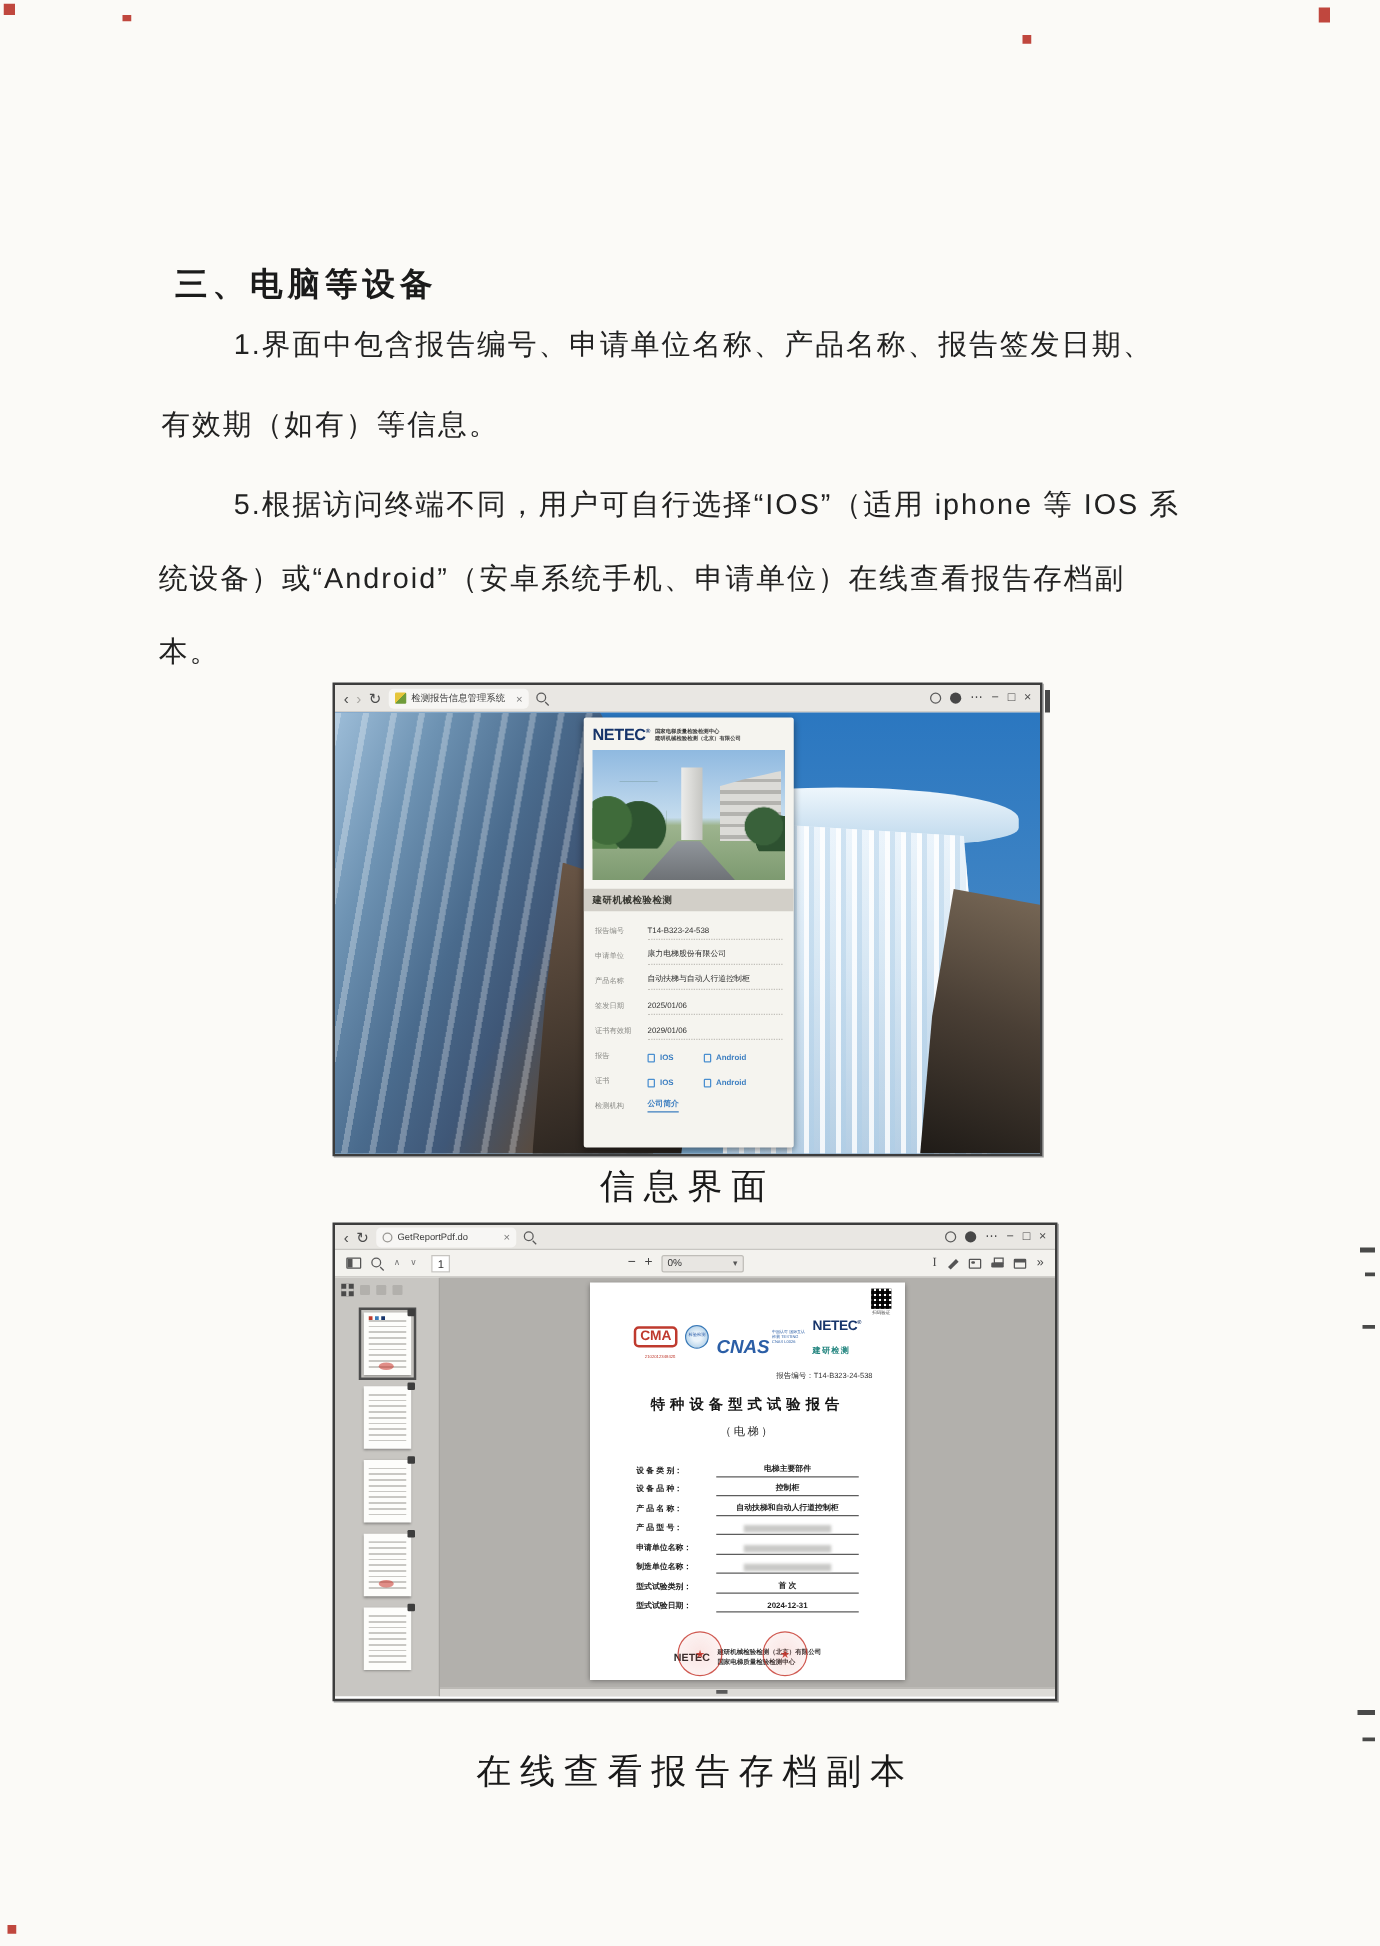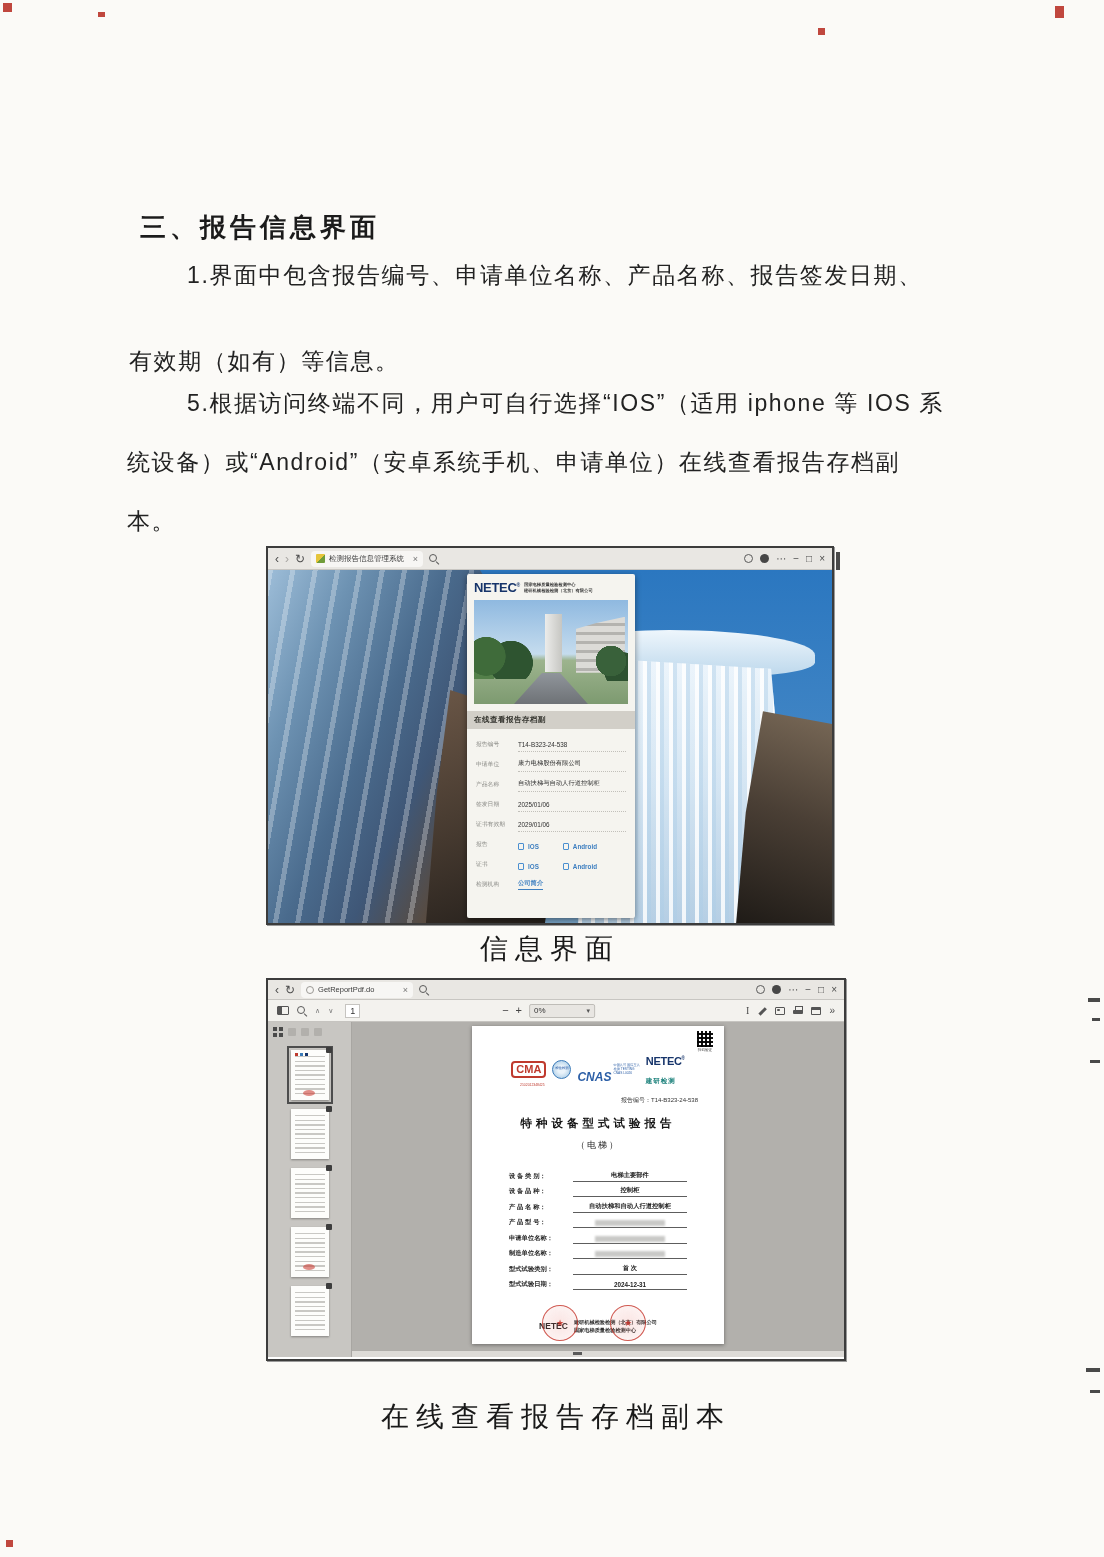--- a/index.html
+++ b/index.html
@@ -4,21 +4,21 @@
 <style>
   * { margin:0; padding:0; box-sizing:border-box; }
   html,body { width:1104px; height:1557px; }
   body { background:#fbfaf7; font-family:"Liberation Sans", sans-serif; position:relative; overflow:hidden; color:#222; }
 
   
   .abs { position:absolute; }
   .doc-heading { left:140px; top:210px; font-size:26px; font-weight:bold; letter-spacing:4px; color:#1b1b1b; }
   .doc-line { font-size:23px; letter-spacing:1.6px; color:#222; white-space:nowrap; }
   .l-p1a { left:187px; top:260px; }
-  .l-p1b { left:129px; top:346px; }
+  .l-p1b { left:129px; top:324px; }
   .l-p2a { left:187px; top:388px; }
   .l-p2b { left:127px; top:447px; }
   .l-p2c { left:127px; top:506px; }
   .fig-caption { font-family:Liberation Mono, monospace; font-size:28px; letter-spacing:7px; color:#191919; text-align:center; }
   .cap1 { left:266px; top:930px; width:568px; }
   .cap2 { left:266px; top:1398px; width:580px; }
 
   
   .red-a { position:absolute; background:#b5271d; opacity:.85; }
   .blk-a { position:absolute; background:#1d1d1d; opacity:.8; }
@@ -138,21 +138,21 @@
     background:
       repeating-linear-gradient(0deg,#111 0 2px,rgba(255,255,255,.85) 2px 4px),
       repeating-linear-gradient(90deg,#111 0 2px,#fff 2px 4px);
     background-blend-mode:multiply; }
   .qr-cap { position:absolute; top:22px; right:9px; width:20px; text-align:center; font-size:3.6px; color:#444; }
   .logorow { display:flex; align-items:center; justify-content:center; gap:6px; padding-top:25px; }
   .cma-b { border:2px solid #bf3a2e; border-radius:4px; color:#bf3a2e; font-weight:800; font-size:11px; padding:0 3px; line-height:13px; position:relative; }
   .cma-num { position:absolute; left:-4px; top:16px; width:46px; text-align:center; font-size:3.4px; color:#bf3a2e; font-weight:normal; }
   .seal-blue { width:19px; height:19px; border-radius:50%; border:1.5px solid #3a7ab8; background:radial-gradient(circle,#eaf3fa 0 30%,#bcd7ec 70%); display:flex; align-items:center; justify-content:center; font-size:3.4px; color:#2a5ca8; text-align:center; line-height:1.1; }
   .cnas-w { display:flex; align-items:center; gap:2px; }
-  .cnas-t { font-size:12px; font-weight:800; font-style:italic; color:#2b5ea6;margin-top:16px; }
+  .cnas-t { font-size:15px; font-weight:800; font-style:italic; color:#2b5ea6;margin-top:16px; }
   .cnas-lines { font-size:3.2px; color:#2b5ea6; line-height:1.25; }
   .netec-lg { text-align:left; }
   .netec-t { font-size:11px; font-weight:800; color:#17356b; letter-spacing:-.3px; }
   .netec-t sup { font-size:4.5px; }
   .netec-sub { font-size:6.5px; color:#1f837d; font-weight:bold; letter-spacing:1px; }
   .repno { text-align:right; margin:9px 26px 0 0; font-size:6px; color:#333; }
   .ctitle { text-align:center; margin-top:11px; font-size:11.5px; font-weight:bold; letter-spacing:4px; color:#161616; }
   .csub { text-align:center; margin-top:8px; font-size:9px; letter-spacing:2px; color:#222; }
   .cfields { width:178px; margin:14px auto 0; }
   .cfrow { display:flex; align-items:flex-end; height:15.5px; }
@@ -175,21 +175,21 @@
 <div class="red-a" style="left:1055px;top:6px;width:9px;height:12px;"></div>
 <div class="red-a" style="left:6px;top:1540px;width:7px;height:7px;"></div>
 <div class="blk-a" style="left:1088px;top:998px;width:12px;height:4px;"></div>
 <div class="blk-a" style="left:1092px;top:1018px;width:8px;height:3px;"></div>
 <div class="blk-a" style="left:1090px;top:1060px;width:10px;height:3px;"></div>
 <div class="blk-a" style="left:836px;top:552px;width:4px;height:18px;"></div>
 <div class="blk-a" style="left:1086px;top:1368px;width:14px;height:4px;"></div>
 <div class="blk-a" style="left:1090px;top:1390px;width:10px;height:3px;"></div>
 <div class="blk-a" style="left:700px;top:1344px;width:14px;height:3px;"></div>
 
-<div class="abs doc-heading">三、报告信息界面</div>
+<div class="abs doc-heading">三、电脑等设备</div>
 <div class="abs doc-line l-p1a">1.界面中包含报告编号、申请单位名称、产品名称、报告签发日期、</div>
 <div class="abs doc-line l-p1b">有效期（如有）等信息。</div>
 <div class="abs doc-line l-p2a">5.根据访问终端不同，用户可自行选择“IOS”（适用 iphone 等 IOS 系</div>
 <div class="abs doc-line l-p2b">统设备）或“Android”（安卓系统手机、申请单位）在线查看报告存档副</div>
 <div class="abs doc-line l-p2c">本。</div>
 
 <div class="shot fig1">
   <div class="btoolbar">
     <span class="nav-g">‹</span>
     <span class="nav-g nav-dim">›</span>
@@ -225,21 +225,21 @@
           <span>建研机械检验检测（北京）有限公司</span>
         </span>
       </div>
       <div class="bphoto">
         <div class="tower"></div>
         <div class="bldg"></div>
         <div class="trees-l"></div>
         <div class="trees-r"></div>
         <div class="road"></div>
       </div>
-      <div class="band">在线查看报告存档副</div>
+      <div class="band">建研机械检验检测</div>
       <div class="form">
         <div class="frow">
           <span class="flabel">报告编号</span>
           <span class="fval">T14-B323-24-538</span>
         </div>
         <div class="frow">
           <span class="flabel">申请单位</span>
           <span class="fval">康力电梯股份有限公司</span>
         </div>
         <div class="frow">

